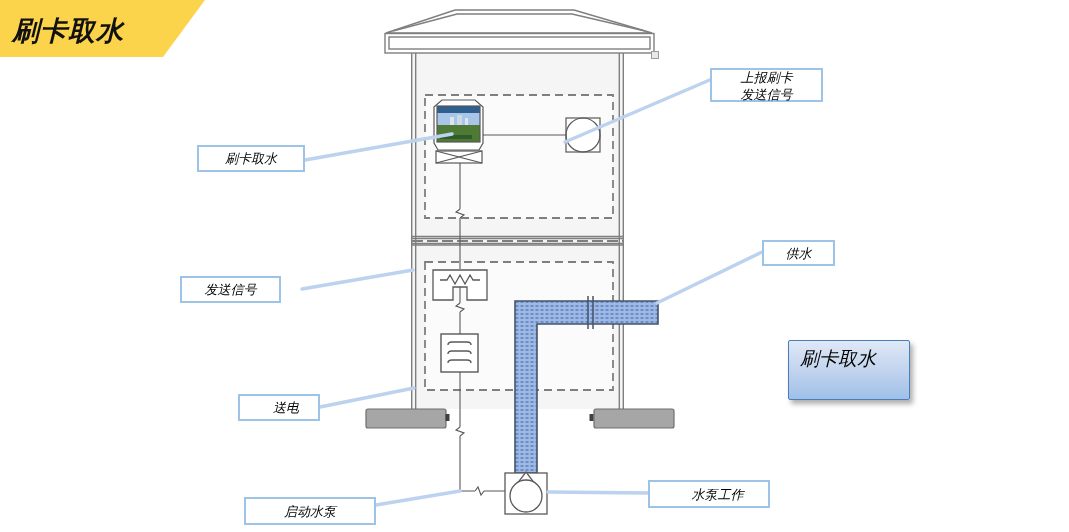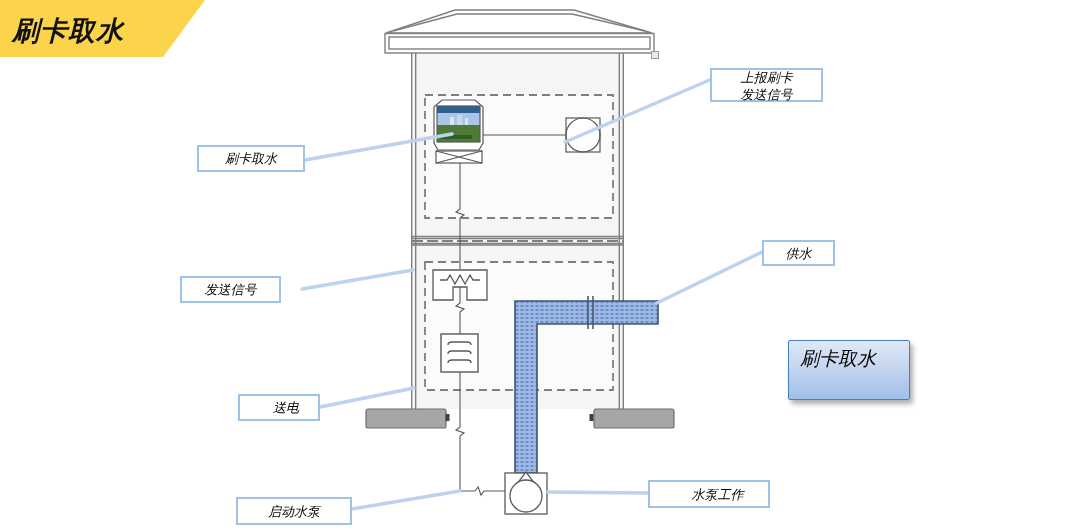--- a/index.html
+++ b/index.html
@@ -191,21 +191,21 @@
   </div>
 
   <div class="callout-label" style="left:180px;top:276px;width:101px;height:27px;">
     <span>发送信号</span>
   </div>
 
   <div class="callout-label" style="left:238px;top:394px;width:82px;height:27px;padding-left:14px;">
     <span>送电</span>
   </div>
 
-  <div class="callout-label" style="left:236px;top:497px;width:116px;height:28px;">
+  <div class="callout-label" style="left:244px;top:497px;width:132px;height:28px;">
     <span>启动水泵</span>
   </div>
 
   <div class="callout-label" style="left:648px;top:480px;width:122px;height:28px;padding-left:17px;">
     <span>水泵工作</span>
   </div>
 
   <div class="callout-label" style="left:762px;top:240px;width:73px;height:26px;">
     <span>供水</span>
   </div>

